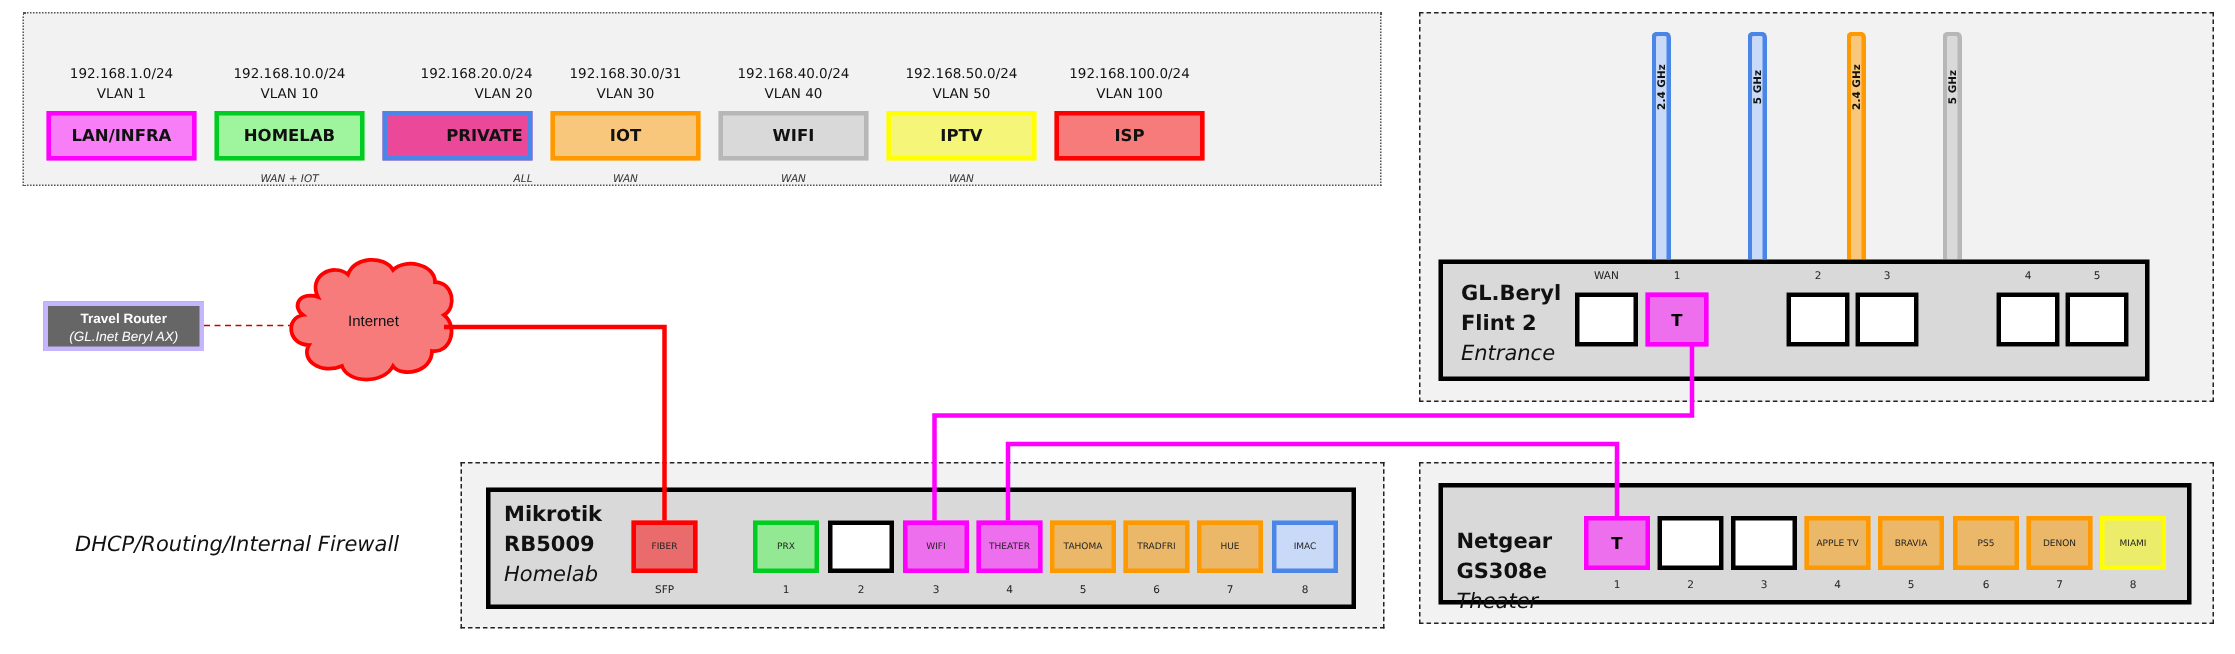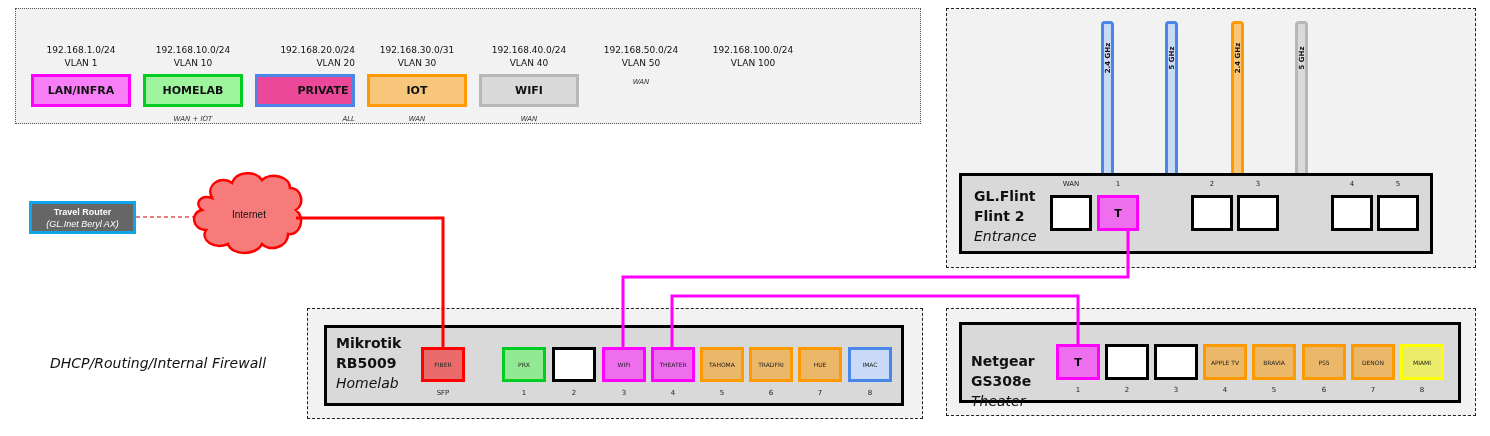--- a/index.html
+++ b/index.html
@@ -15,21 +15,21 @@
   .device { background:#d9d9d9; border:3px solid #000; }
   .dev-title { position:absolute; font-family:"DejaVu Sans", sans-serif; font-size:14px; font-weight:bold; line-height:20px; }
   .dev-sub { font-weight:normal; font-style:italic; }
   .port { position:absolute; border:3px solid #000; background:#fff; box-sizing:border-box; display:flex; align-items:center; justify-content:center; font-size:6px; font-family:"DejaVu Sans", sans-serif; color:#222; }
   .port.t { font-size:11px; font-weight:bold; color:#000; }
   .port-num { position:absolute; font-size:7px; font-family:"DejaVu Sans", sans-serif; color:#222; text-align:center; width:44px; }
 
   .antenna { position:absolute; width:13px; border:3px solid; border-bottom:none; border-radius:4px 4px 0 0; box-sizing:border-box; }
   .antenna-label { position:absolute; top:30px; left:50%; transform:translateX(-50%) rotate(-90deg); transform-origin:center; white-space:nowrap; font-size:7px; font-weight:bold; font-family:"DejaVu Sans", sans-serif; }
 
-  .travel { left:29px; top:201px; width:107px; height:33px; background:#666; border:3px solid #0ea5e9; color:#fff; text-align:center; font-size:9px; line-height:12px; padding-top:2px; }
+  .travel { left:29px; top:201px; width:107px; height:33px; background:#666; border:3px solid #c4b5fd; color:#fff; text-align:center; font-size:9px; line-height:12px; padding-top:2px; }
   .travel .b { font-weight:bold; }
   .travel .i { font-style:italic; }
 
   .caption { left:50px; top:355px; font-family:"DejaVu Sans", sans-serif; font-style:italic; font-size:14px; color:#111; }
   svg.wires { position:absolute; left:0; top:0; }
   .cloud-label { position:absolute; left:232px; top:209px; font-size:10px; color:#111; }
 </style>
 </head>
 <body>
 
@@ -61,25 +61,27 @@
     </div>
     <div class="vlan-col" style="left: 479px;">
       <div class="vlan-subnet">192.168.40.0/24</div>
       <div class="vlan-id">VLAN 40</div>
       <div class="vlan-box" style="background: rgb(217, 217, 217); border-color: rgb(183, 183, 183);">WIFI</div>
       <div class="vlan-note">WAN</div>
     </div>
     <div class="vlan-col" style="left: 591px;">
       <div class="vlan-subnet">192.168.50.0/24</div>
       <div class="vlan-id">VLAN 50</div>
+      <div class="vlan-box" style="background: rgb(245, 245, 122); border-color: rgb(255, 255, 0);">IPTV</div>
       <div class="vlan-note">WAN</div>
     </div>
     <div class="vlan-col" style="left: 703px;">
       <div class="vlan-subnet">192.168.100.0/24</div>
       <div class="vlan-id">VLAN 100</div>
+      <div class="vlan-box" style="background: rgb(247, 123, 123); border-color: rgb(255, 0, 0);">ISP</div>
       <div class="vlan-note"></div>
     </div>
   </div>
 
 <div class="abs dashed-zone" style="left:946px;top:8px;width:530px;height:260px;"></div>
 <div class="abs dashed-zone" style="left:307px;top:308px;width:616px;height:111px;"></div>
 <div class="abs dashed-zone" style="left:946px;top:308px;width:530px;height:108px;"></div>
 
 <div id="antennas">
     <div class="antenna" style="left: 1101px; top: 21px; height: 152px; background: rgb(201, 218, 248); border-color: rgb(74, 134, 232);">
@@ -91,21 +93,21 @@
     <div class="antenna" style="left: 1231px; top: 21px; height: 152px; background: rgb(249, 199, 124); border-color: rgb(255, 153, 0);">
       <span class="antenna-label">2.4 GHz</span>
     </div>
     <div class="antenna" style="left: 1295px; top: 21px; height: 152px; background: rgb(217, 217, 217); border-color: rgb(183, 183, 183);">
       <span class="antenna-label">5 GHz</span>
     </div>
   </div>
 
 <div class="abs device" style="left:959px;top:173px;width:474px;height:81px;">
   <div class="dev-title" style="left:12px;top:10px;">
-    <div>GL.Flint</div>
+    <div>GL.Beryl</div>
     <div>Flint 2</div>
     <div class="dev-sub">Entrance</div>
   </div>
 </div>
 <div class="abs device" style="left:324px;top:325px;width:580px;height:81px;">
   <div class="dev-title" style="left:9px;top:5px;">
     <div>Mikrotik</div>
     <div>RB5009</div>
     <div class="dev-sub">Homelab</div>
   </div>

